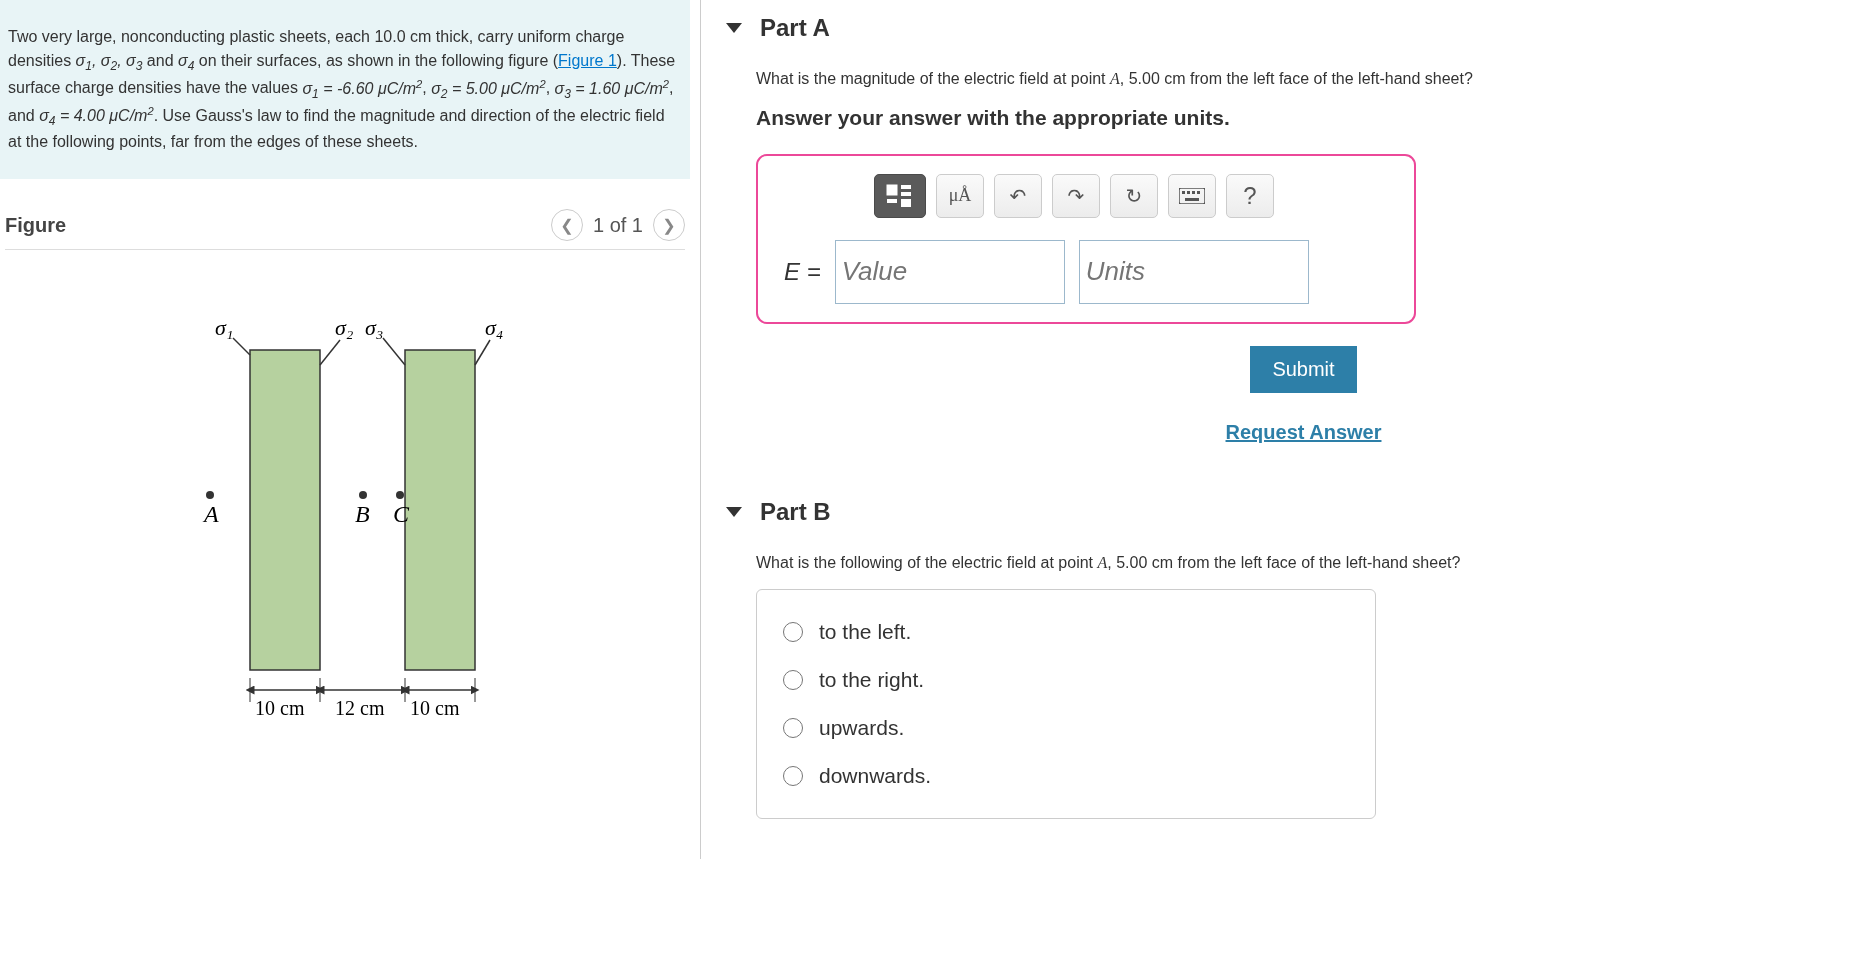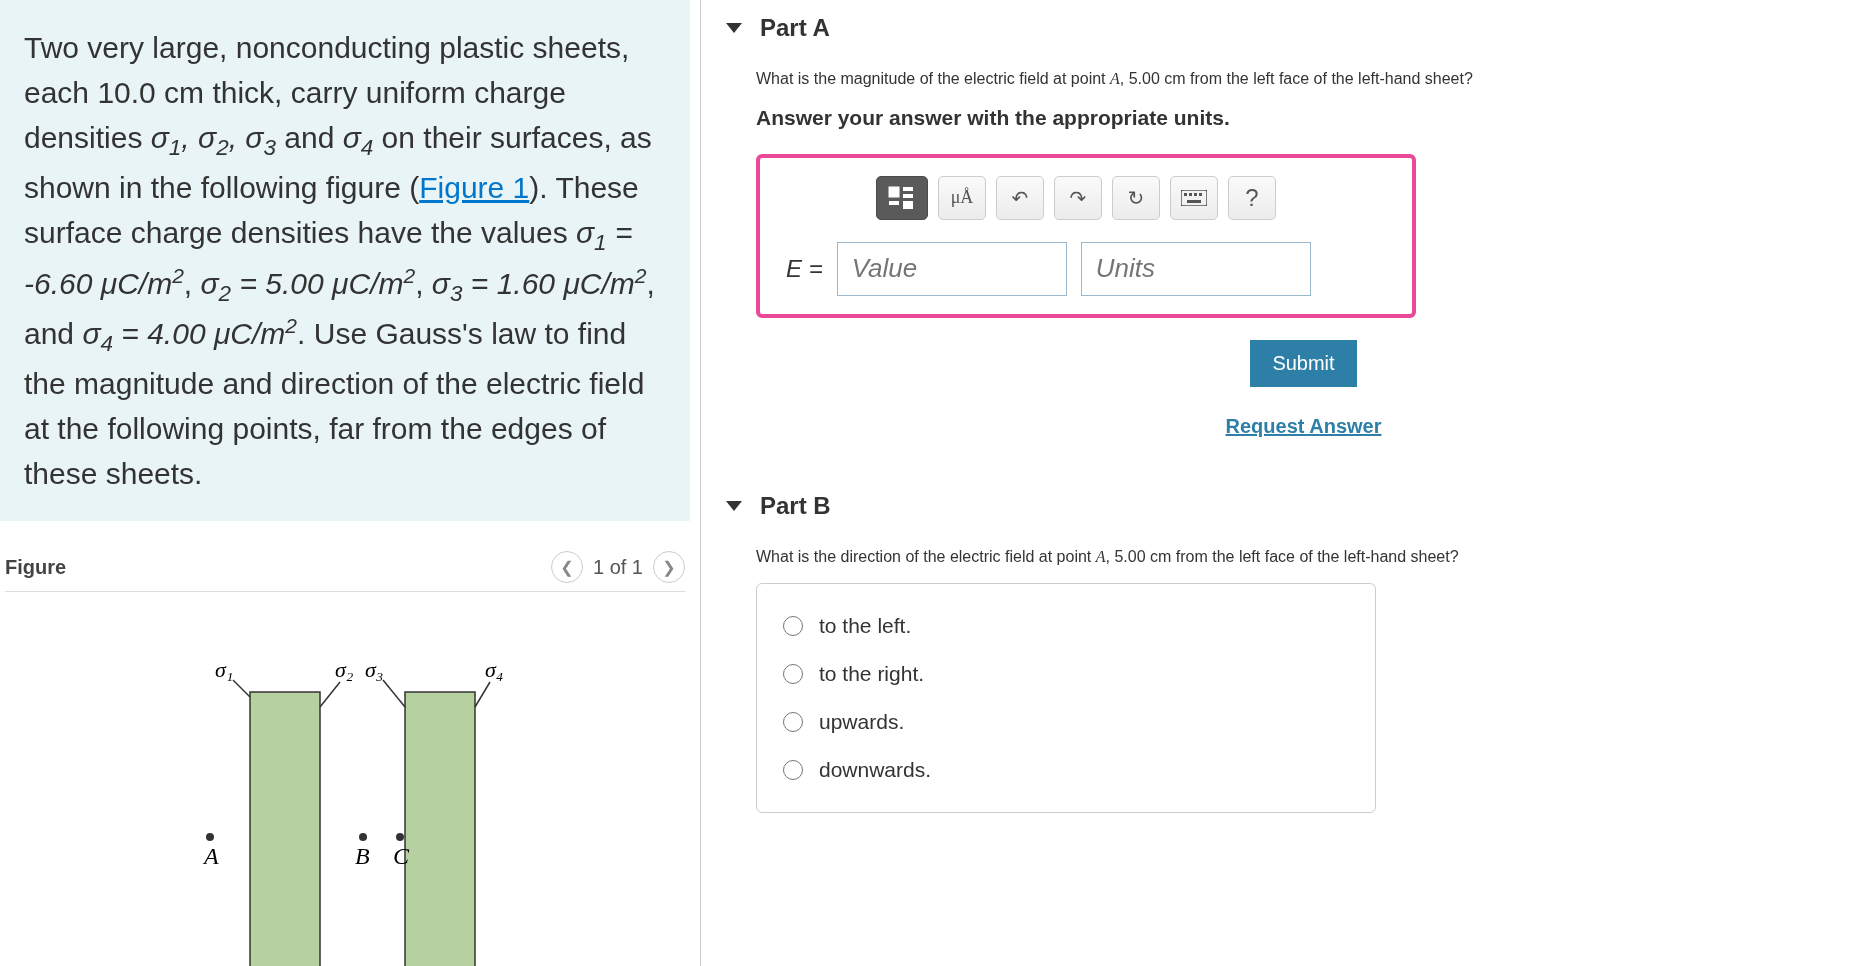--- a/index.html
+++ b/index.html
@@ -1,21 +1,21 @@
 <!DOCTYPE html>
 <html><head>
 <meta charset="utf-8">
 <style>
 * { box-sizing: border-box; margin: 0; padding: 0; }
 body { font-family: Arial, Helvetica, sans-serif; font-size: 18px; color: #333; background: #fff; }
 .container { display: flex; width: 1876px; }
 .left-col { width: 690px; padding: 0; }
 .right-col { flex: 1; padding: 0 25px; border-left: 1px solid #ccc; margin-left: 10px; }
 
-.problem-text { background: #e8f4f6; padding: 25px 24px; font-size: 30px; line-height: 1.5; color: #333; }
+.problem-text { background: #e8f4f6; padding: 25px 8px; font-size: 16px; line-height: 1.5; color: #333; }
 .problem-text a { color: #0077cc; text-decoration: underline; }
 .problem-text .math { font-style: italic; }
 .problem-text sup { font-size: 0.7em; }
 .problem-text sub { font-size: 0.75em; }
 
 .figure-section { margin-top: 30px; padding: 0 5px; }
 .figure-header { display: flex; justify-content: space-between; align-items: center; border-bottom: 1px solid #ddd; padding-bottom: 8px; }
 .figure-title { font-size: 20px; font-weight: bold; color: #444; }
 .nav-group { display: flex; align-items: center; gap: 10px; }
 .nav-btn { width: 32px; height: 32px; border-radius: 50%; border: 1px solid #ccc; background: #fff; display: flex; align-items: center; justify-content: center; color: #888; font-size: 16px; cursor: pointer; }
@@ -25,30 +25,30 @@
 
 .part-block { margin-bottom: 40px; }
 .part-header { display: flex; align-items: center; gap: 18px; padding: 14px 0; }
 .caret-down-icon { width: 0; height: 0; border-left: 8px solid transparent; border-right: 8px solid transparent; border-top: 10px solid #333; }
 .part-title { font-size: 24px; font-weight: bold; color: #333; }
 
 .part-body { padding: 10px 0 0 30px; }
 .question-text { font-size: 16px; line-height: 1.6; margin-bottom: 14px; }
 .question-instr { font-size: 21px; font-weight: bold; margin-bottom: 24px; }
 
-.answer-box { border: 4px solid #ec4899; border-radius: 6px; padding: 18px 26px; display: inline-block; min-width: 660px; }
+.answer-box { border: 2px solid #ec4899; border-radius: 11px; padding: 18px 26px; display: inline-block; min-width: 660px; }
 .toolbar { display: flex; align-items: center; gap: 10px; margin-bottom: 22px; padding-left: 90px; }
 .tool-btn { width: 48px; height: 44px; border: 1px solid #ccc; border-radius: 5px; background: linear-gradient(#fafafa,#ececec); display: flex; align-items: center; justify-content: center; font-size: 20px; color: #555; cursor: pointer; }
 .tool-btn.dark { background: #5a5a5a; color: #fff; border-color:#4a4a4a; width: 52px; }
 .tool-btn.units-btn { font-size: 18px; }
 .tool-btn.help { font-size: 24px; }
 
 .input-row { display: flex; align-items: center; gap: 14px; }
 .e-label { font-size: 24px; font-style: italic; }
-.val-input, .unit-input { height: 54px; border: 1px solid #9cb8cc; font-size: 26px; font-style: italic; color: #aaa; padding: 0 14px; background: #fff; }
+.val-input, .unit-input { height: 64px; border: 1px solid #9cb8cc; font-size: 26px; font-style: italic; color: #aaa; padding: 0 6px; background: #fff; }
 .val-input { width: 230px; }
 .unit-input { width: 230px; }
 
 .submit-row { margin-top: 22px; display: flex; align-items: center; gap: 28px; flex-direction: column; }
 .submit-btn { background: #2d7fa8; color: #fff; border: none; padding: 12px 22px; font-size: 20px; cursor: pointer; }
 .req-link { color: #2d7fa8; font-weight: bold; font-size: 20px; text-decoration: underline; cursor: pointer; }
 
 .choices-box { border: 1px solid #ccc; border-radius: 6px; padding: 18px 26px; display: inline-block; min-width: 620px; }
 .choice-row { display: flex; align-items: center; gap: 16px; padding: 12px 0; font-size: 21px; }
 .choice-row input[type=radio] { width: 20px; height: 20px; }
@@ -180,21 +180,21 @@
       </div>
     </div>
 
     <div class="part-block">
       <div class="part-header">
         <div class="caret-down-icon"></div>
         <div class="part-title">Part B</div>
       </div>
       <div class="part-body">
         <div class="question-text">
-          <span>What is the direction of the electric field at point </span><span class="italic-A">A</span><span>, 5.00 cm from the left face of the left-hand sheet?</span>
+          <span>What is the following of the electric field at point </span><span class="italic-A">A</span><span>, 5.00 cm from the left face of the left-hand sheet?</span>
         </div>
         <div class="choices-box">
           <label class="choice-row">
             <input type="radio" name="dir" style="">
             <span>to the left.</span>
           </label>
           <label class="choice-row">
             <input type="radio" name="dir" style="">
             <span>to the right.</span>
           </label>

